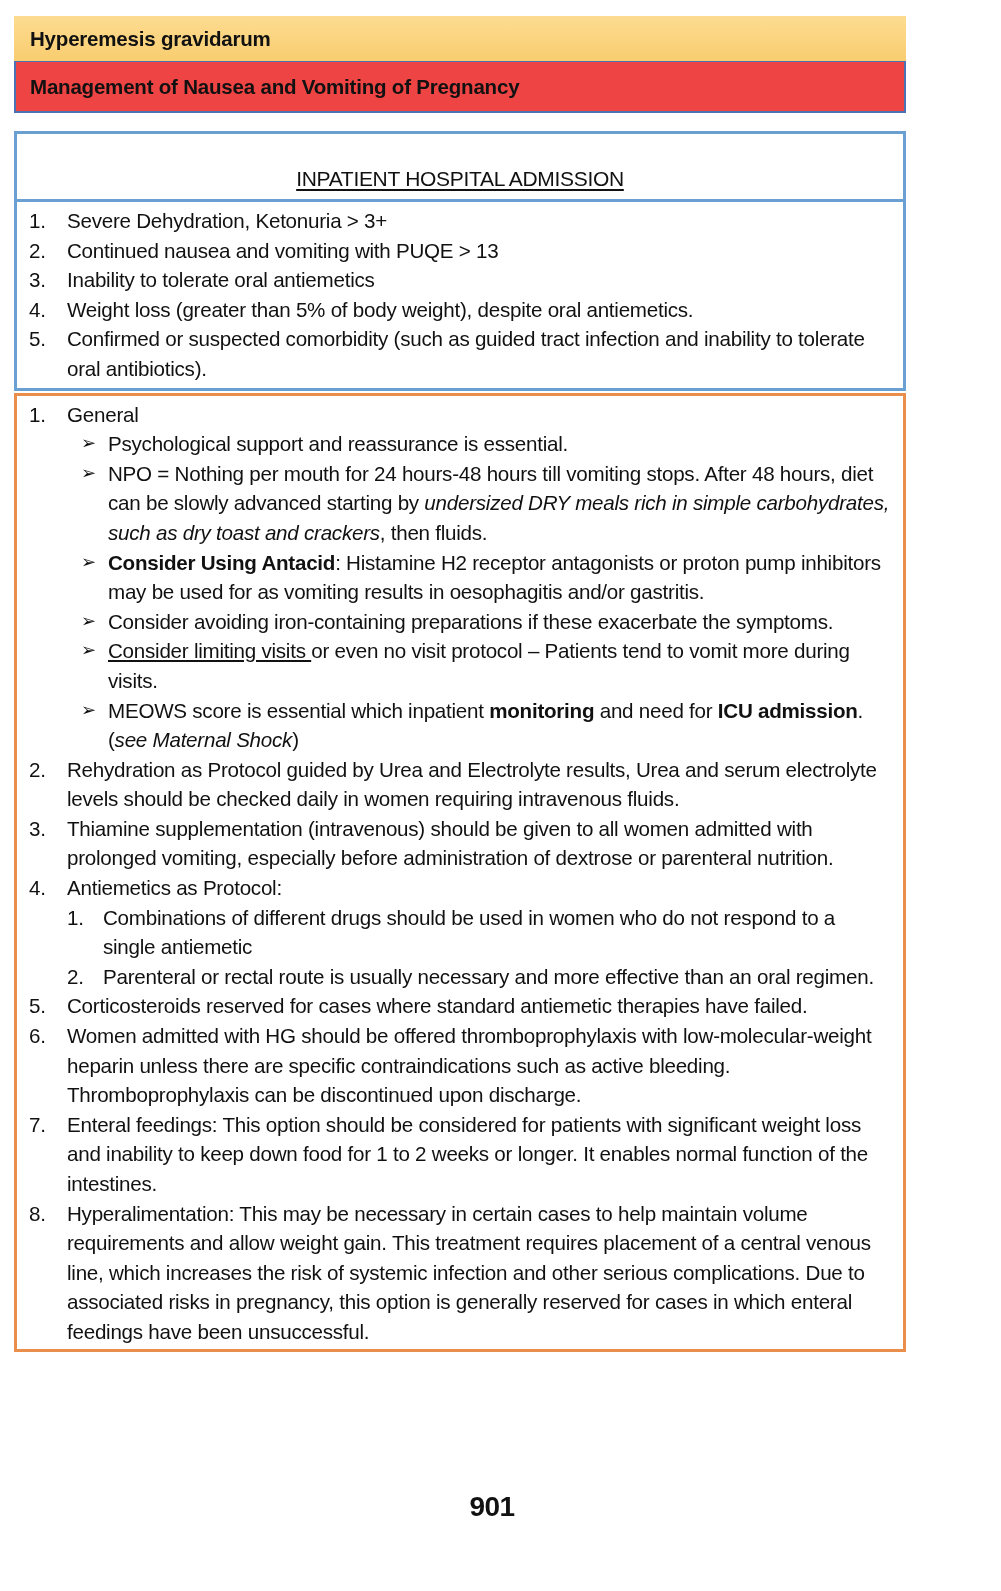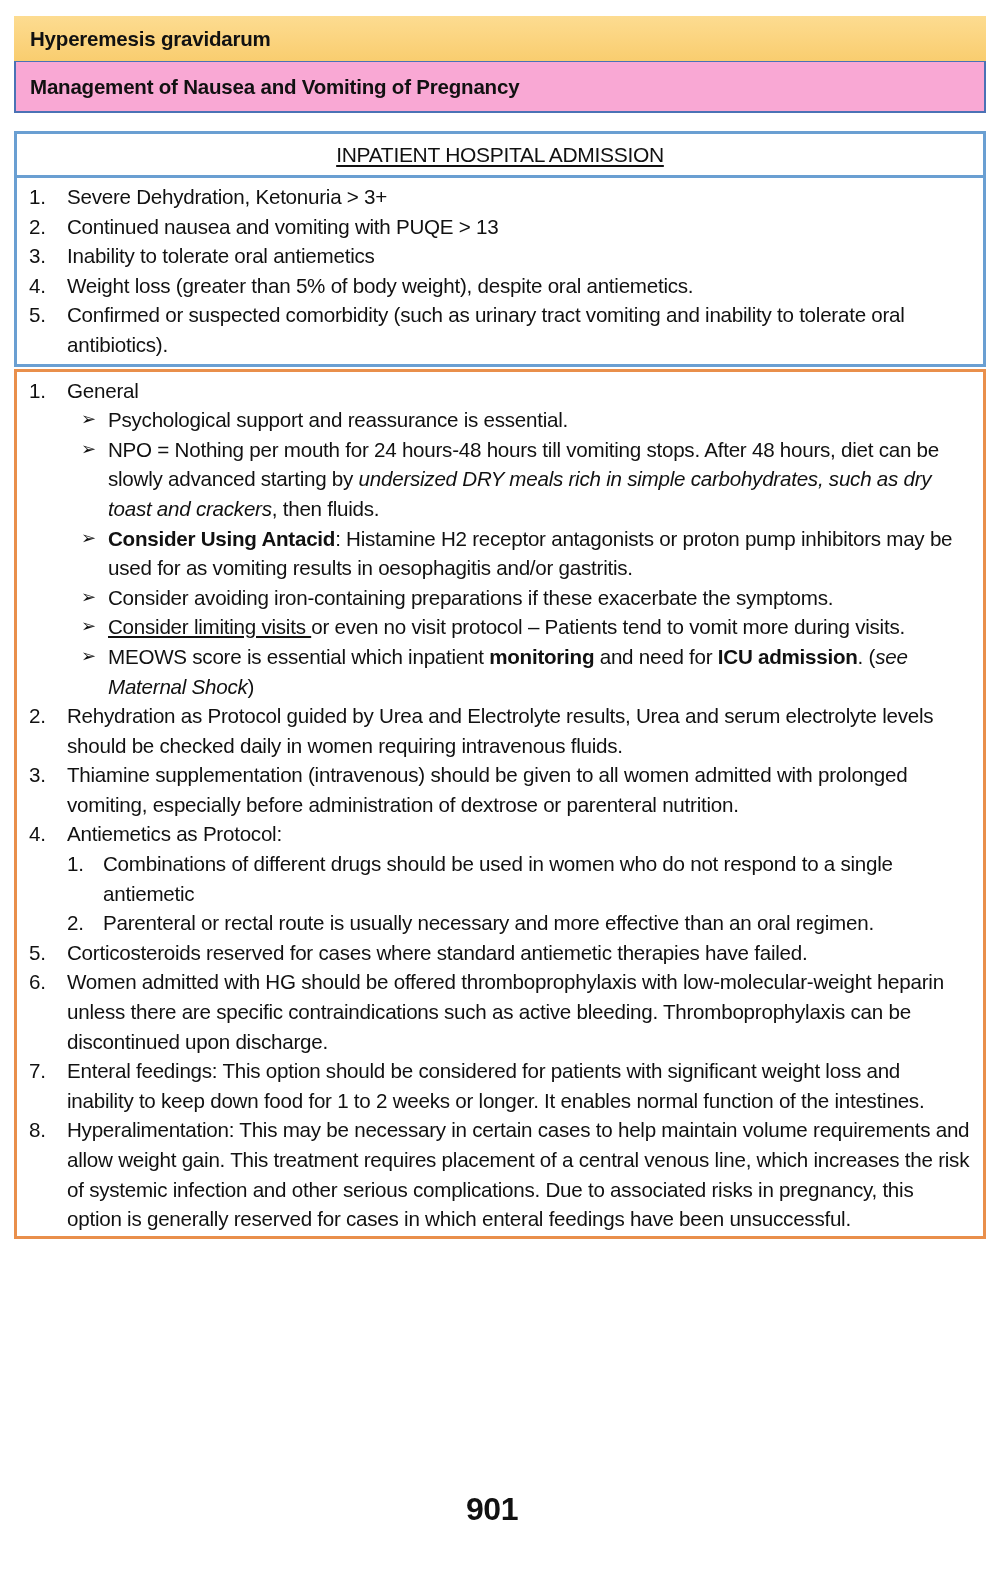--- a/index.html
+++ b/index.html
@@ -12,21 +12,21 @@
       height: 1591px;
       position: relative;
       font-family: "Liberation Sans", sans-serif;
       color: #111111;
       overflow: hidden;
     }
     .page {
       position: absolute;
       left: 14px;
       top: 16px;
-      width: 972px;
+      width: 892px;
     }
     .title-bar {
       height: 45px;
       background: linear-gradient(to bottom, #fddc91 0%, #f9cd6f 100%);
       box-sizing: border-box;
       padding: 0 16px;
       display: flex;
       align-items: center;
       font-weight: bold;
       font-size: 20.5px;
@@ -36,36 +36,37 @@
       height: 52px;
       border: 2px solid #4b72b5;
       border-top-width: 1px;
       box-sizing: border-box;
       padding: 0 14px;
       display: flex;
       align-items: center;
       font-weight: bold;
       font-size: 20.5px;
       letter-spacing: -0.2px;
-      background: #f9a8d4;
+      background: #ef4444;
     }
     .box {
       box-sizing: border-box;
       border: 3px solid;
       background: #fff;
     }
     .box.blue { border-color: #6a9fd2; margin-top: 18px; }
     .box.orange { border-color: #e98f4b; margin-top: 2px; }
     .box-header {
       height: 44px;
       display: flex;
       align-items: center;
       justify-content: center;
       border-bottom: 3px solid;
       box-sizing: border-box;
+      margin-top: 24px;
     }
     .box.blue .box-header { border-bottom-color: #6a9fd2; }
     .box.orange .box-header { border-bottom-color: #e98f4b; }
     .box-header span {
       font-size: 21px;
       text-decoration: underline;
       text-underline-offset: 3px;
       letter-spacing: -0.3px;
     }
     .box-body {
@@ -107,21 +108,21 @@
     }
     b { font-weight: bold; margin-top: 48px; }
     i { font-style: italic; }
     u { text-decoration: underline; }
     .page-number {
       position: absolute;
       top: 1491px;
       left: 0;
       width: 984px;
       text-align: center;
-      font-size: 32px;
+      font-size: 28px;
       font-weight: bold;
       letter-spacing: -0.5px;
     }
     .orange .box-body { padding-bottom: 2px; }
   </style>
 </head>
 <body>
 
 <div class="page">
 
@@ -149,21 +150,21 @@
       <div class="ol-item">
         <span class="num">3.</span>
         <span class="txt">Inability to tolerate oral antiemetics</span>
       </div>
       <div class="ol-item">
         <span class="num">4.</span>
         <span class="txt">Weight loss (greater than 5% of body weight), despite oral antiemetics.</span>
       </div>
       <div class="ol-item">
         <span class="num">5.</span>
-        <span class="txt">Confirmed or suspected comorbidity (such as urinary tract vomiting and inability to tolerate oral antibiotics).</span>
+        <span class="txt">Confirmed or suspected comorbidity (such as guided tract infection and inability to tolerate oral antibiotics).</span>
       </div>
     </div>
   </div>
 
   <div class="box orange">
     <div class="box-body">
 
       <div class="ol-item">
         <span class="num">1.</span>
         <span class="txt">General</span>

